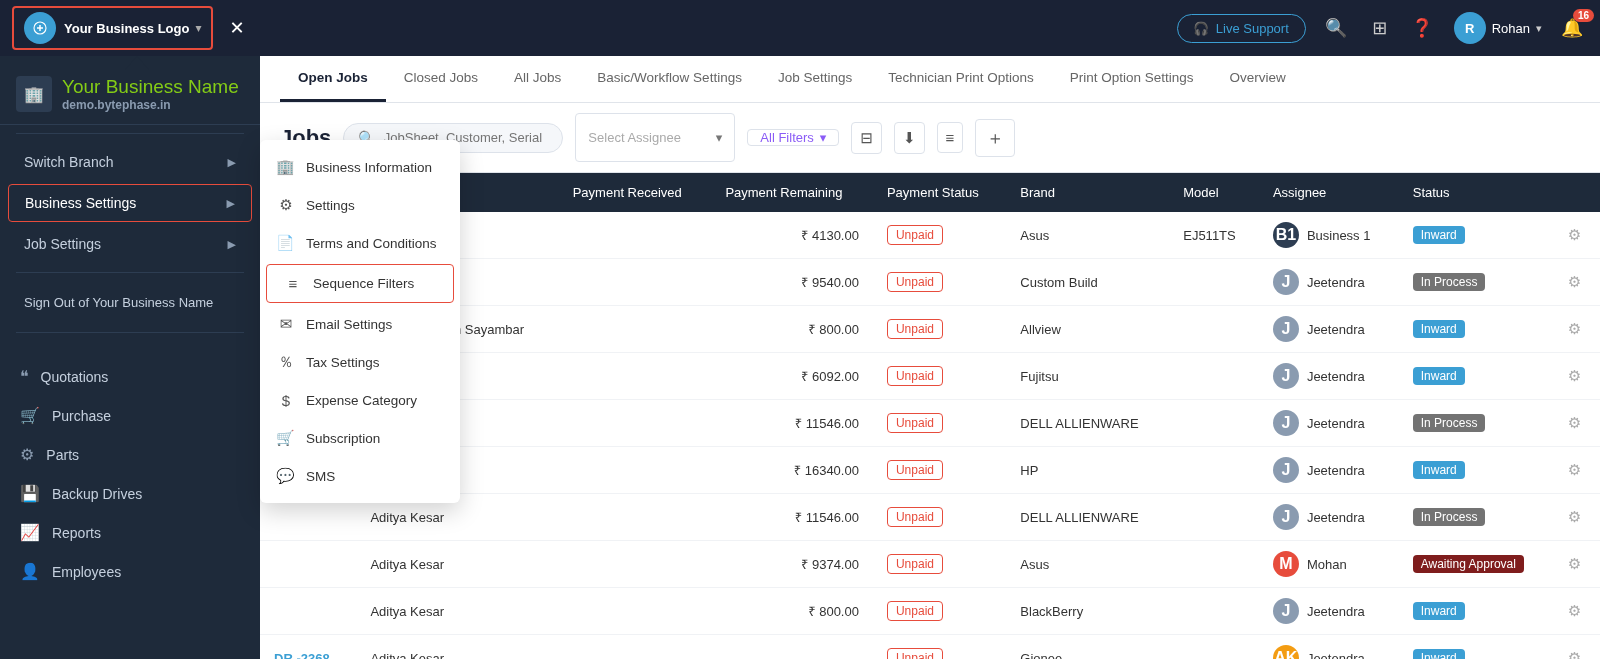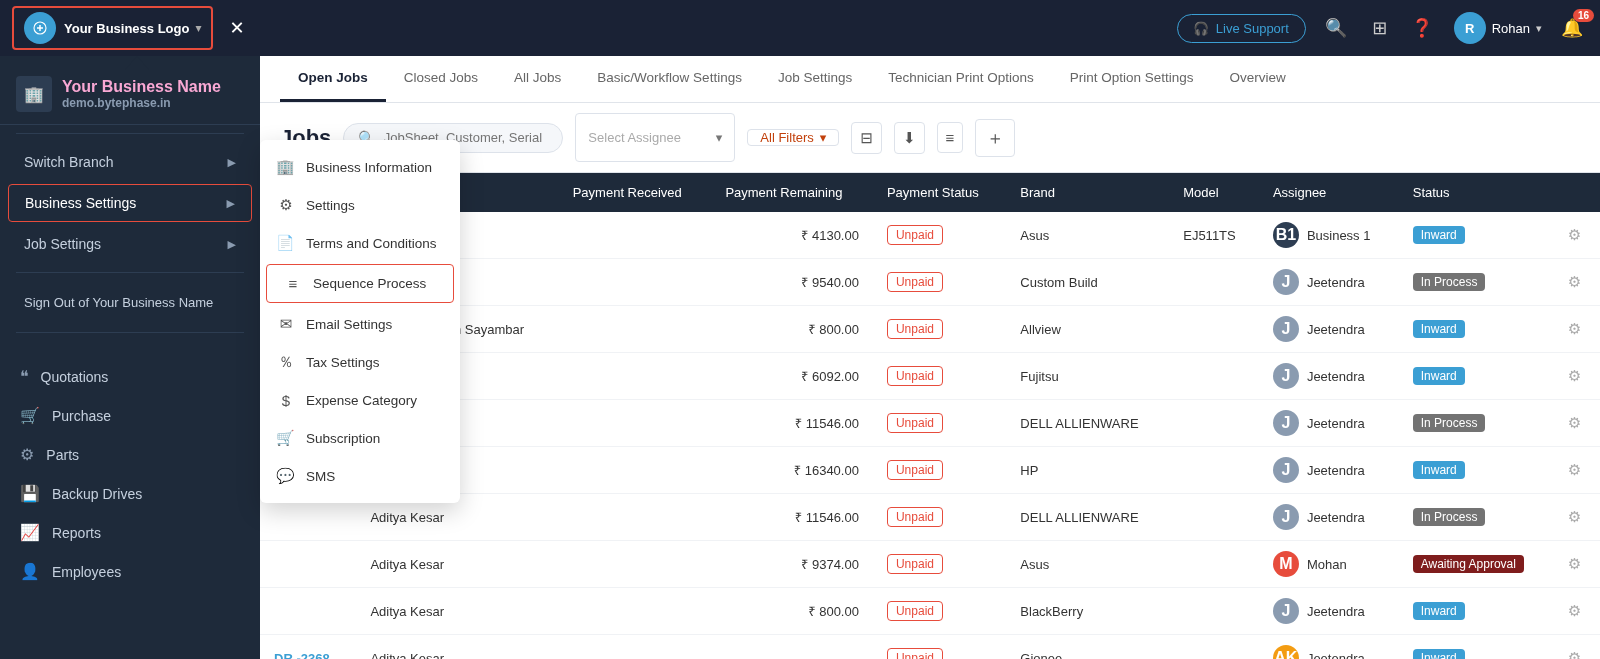--- a/index.html
+++ b/index.html
@@ -306,21 +306,21 @@
     }
     .all-filters-btn {
       display: flex;
       align-items: flex-start;
       gap: 6px;
       border: 1px solid #dde2ea;
       border-radius: 4px;
       padding: 0 12px;
       background: #fff;
       font-size: 13px;
-      color: #c2410c;
+      color: #8b5cf6;
       cursor: pointer;
       white-space: nowrap;
     }
     .header-icon-btn {
       padding: 6px 8px;
       border: 1px solid #dde2ea;
       border-radius: 4px;
       background: #fff;
       cursor: pointer;
       font-size: 15px;
@@ -471,21 +471,21 @@
 
 <div class="brand-triangle"></div>
 
 <div class="main-layout">
 
   <div class="sidebar">
     <div class="sidebar-business">
       <div class="sidebar-biz-name">
         <div class="sidebar-biz-icon">🏢</div>
         <div>
-          <div style="font-size:16px;font-weight:700;color:#f9a8d4;">Your Business Name</div>
+          <div style="font-size:19px;font-weight:400;color:#84cc16;">Your Business Name</div>
           <div style="font-size:12px;color:#8a9bb0;">demo.bytephase.in</div>
         </div>
       </div>
     </div>
     <div class="sidebar-divider"></div>
 
     <div class="sidebar-menu-item">
       <span>Switch Branch</span>
       <span class="chevron">▶</span>
     </div>
@@ -539,21 +539,21 @@
     <div class="submenu-item">
       <span class="submenu-icon">⚙</span>
       <span>Settings</span>
     </div>
     <div class="submenu-item">
       <span class="submenu-icon">📄</span>
       <span>Terms and Conditions</span>
     </div>
     <div class="seq-settings-row">
       <span class="submenu-icon">≡</span>
-      <span>Sequence Process</span>
+      <span>Sequence Filters</span>
     </div>
     <div class="submenu-item">
       <span class="submenu-icon">✉</span>
       <span>Email Settings</span>
     </div>
     <div class="submenu-item">
       <span class="submenu-icon">％</span>
       <span>Tax Settings</span>
     </div>
     <div class="submenu-item">

